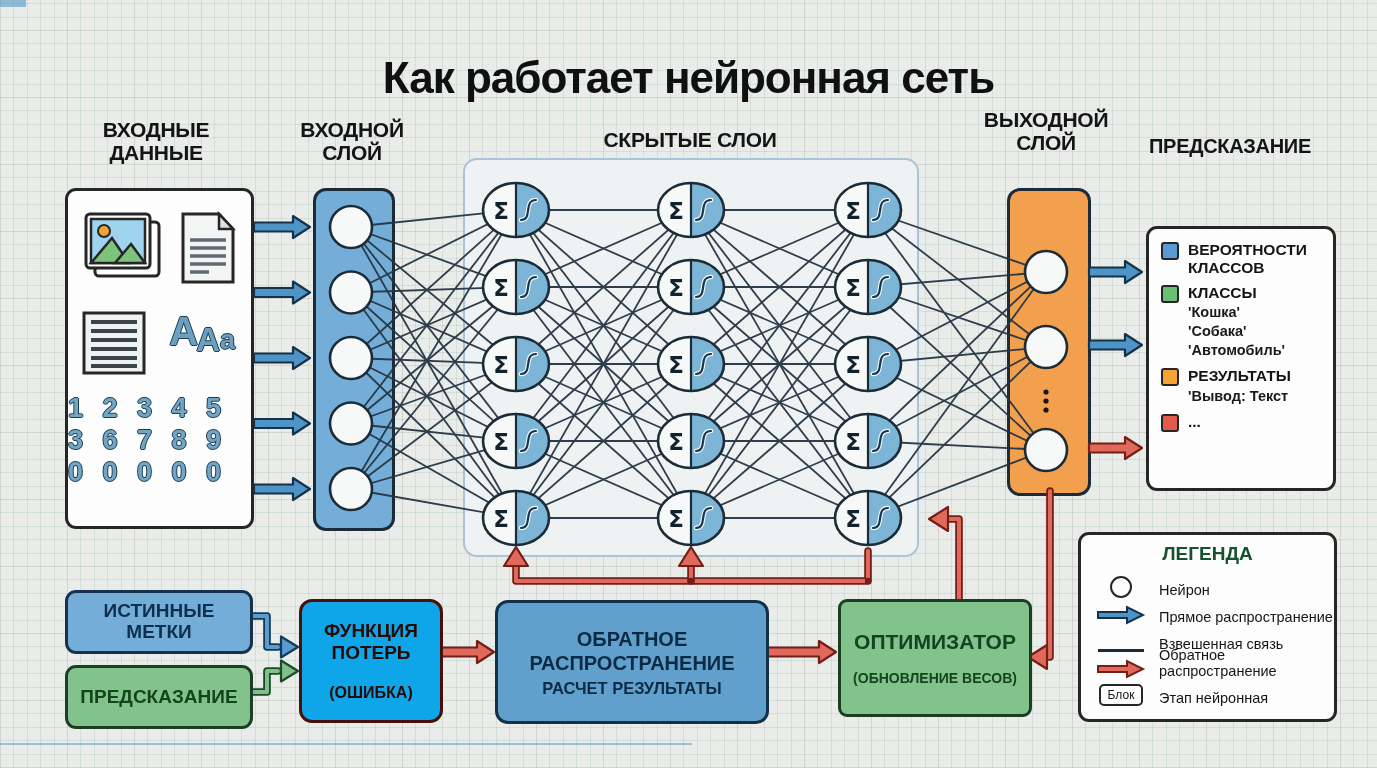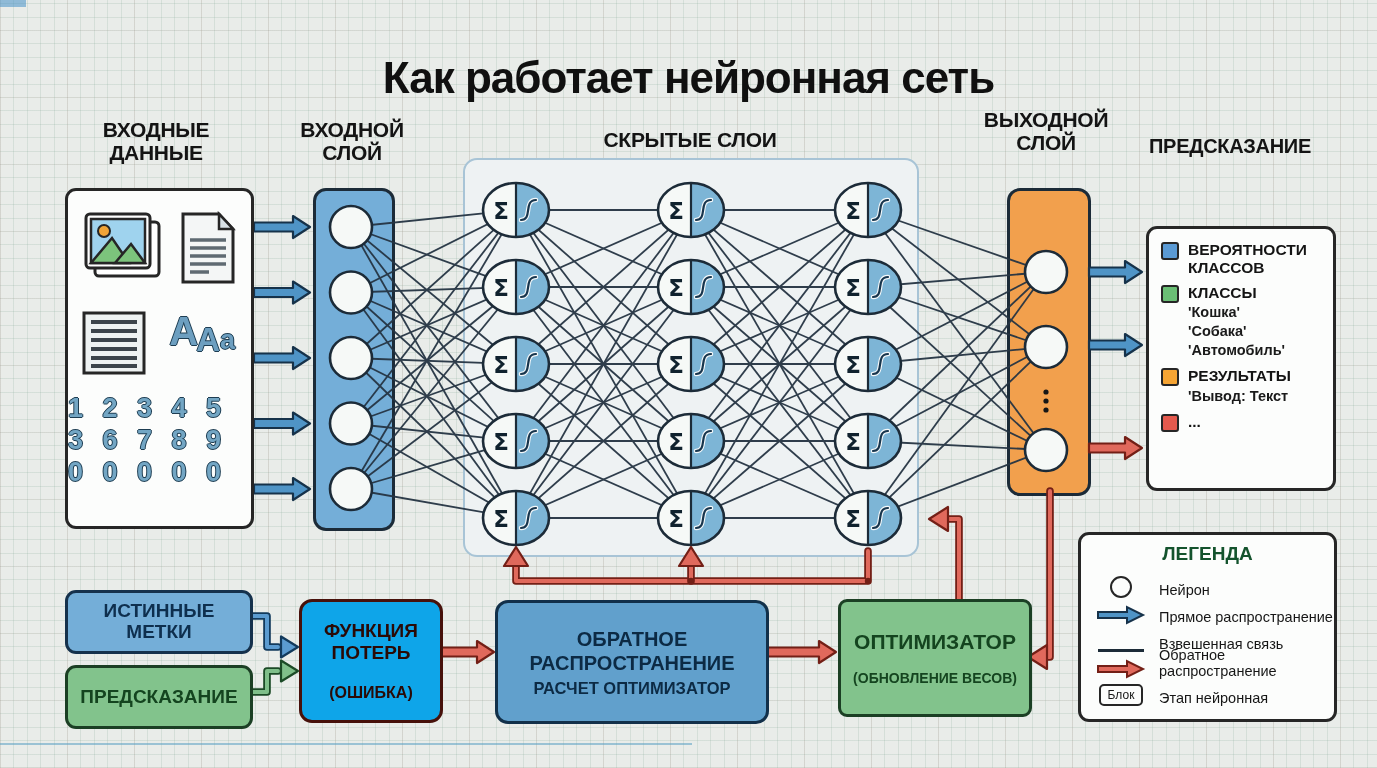--- a/index.html
+++ b/index.html
@@ -152,21 +152,21 @@
 </div>
 <div class="abs pbox" id="prediction-box">
   <div>ПРЕДСКАЗАНИЕ</div>
 </div>
 <div class="abs pbox" id="loss-box">
   <div class="t" style="width:100px;">ФУНКЦИЯ ПОТЕРЬ</div>
   <div class="s">(ОШИБКА)</div>
 </div>
 <div class="abs pbox" id="backprop-box">
   <div class="t">ОБРАТНОЕ РАСПРОСТРАНЕНИЕ</div>
-  <div class="s">РАСЧЕТ ОПТИМИЗАТОР</div>
+  <div class="s">РАСЧЕТ РЕЗУЛЬТАТЫ</div>
 </div>
 <div class="abs pbox" id="optimizer-box">
   <div class="t">ОПТИМИЗАТОР</div>
   <div class="s">(ОБНОВЛЕНИЕ ВЕСОВ)</div>
 </div>
 
 <div class="abs panel" id="prediction-panel">
   <div class="prow">
     <div class="sq" style="background: rgb(91, 155, 213);"></div>
     <div class="plabel" style="width:130px;">ВЕРОЯТНОСТИ КЛАССОВ</div>

